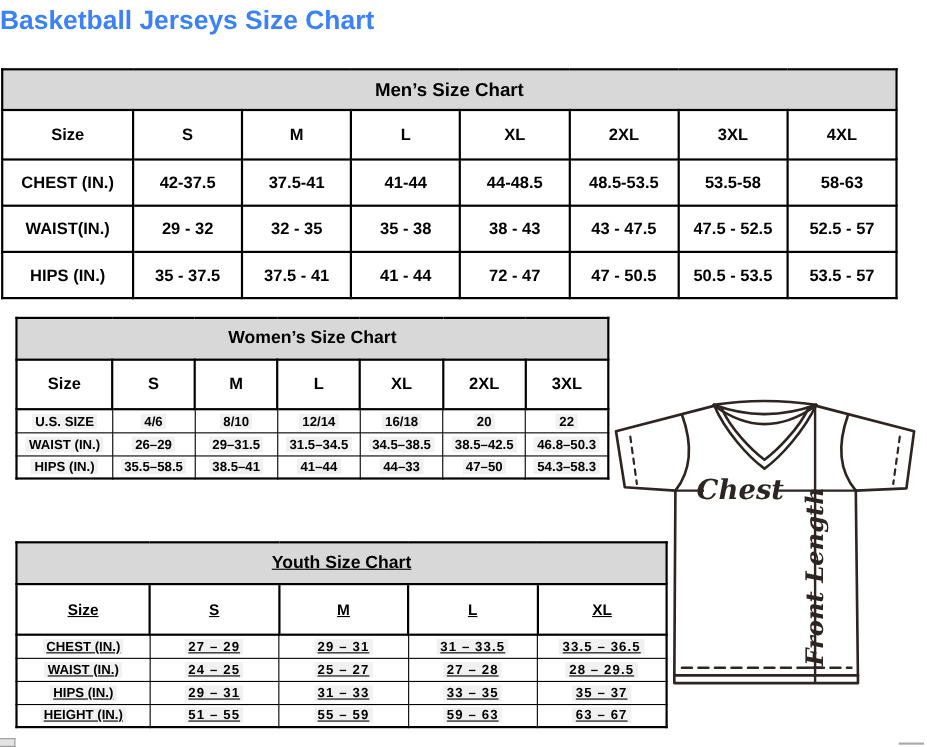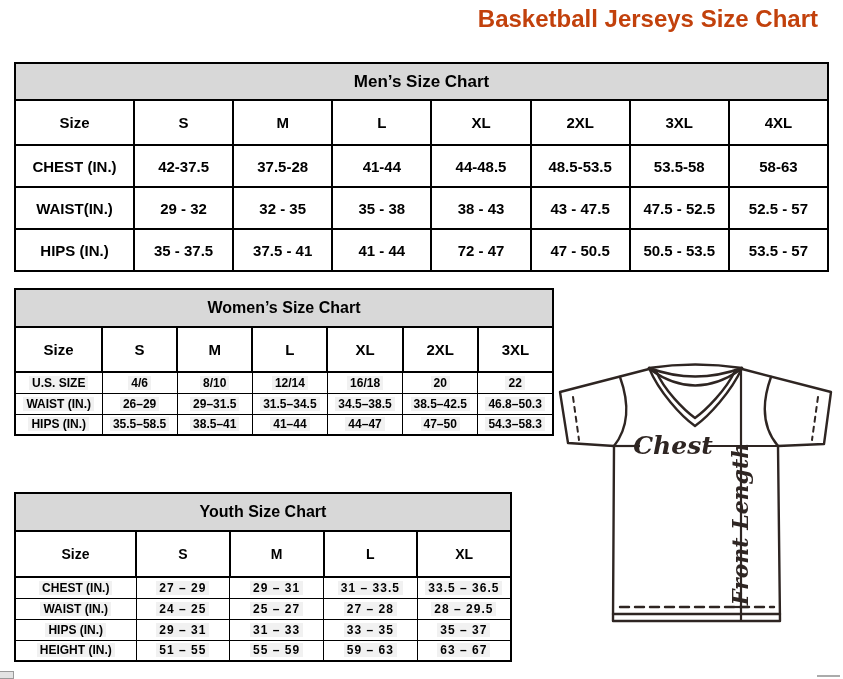--- a/index.html
+++ b/index.html
@@ -1,50 +1,50 @@
 <!DOCTYPE html>
 <html><head>
 <meta charset="utf-8">
 <style>
   * { box-sizing: border-box; }
   html,body { margin:0; padding:0; background:#ffffff; }
   body { font-family:"Liberation Sans", sans-serif; }
   .canvas { position:relative; width:843px; height:679px; background:#fff; overflow:hidden; }
 
   .page-title {
-    position:absolute; top:5px; left:12px; width:806px;
-    text-align:right; font-size:24px; font-weight:bold; color:#c2410c;
+    position:absolute; top:5px; left:0; width:806px;
+    text-align:left; font-size:24px; font-weight:bold; color:#3b82f6;
     letter-spacing:0px;
   }
 
   table.size-table {
     position:absolute; border-collapse:collapse; table-layout:fixed;
     background:#fff; border:2px solid #000;
   }
   .size-table th, .size-table td {
     border:1px solid #000; text-align:center; vertical-align:middle;
     font-weight:bold; color:#000; padding:0; overflow:hidden; white-space:nowrap;
   }
   .size-table tr.band th { background:#d8d8d8; border:2px solid #000; }
 
   
-  #mens { left:14px; top:62px; width:815px; }
+  #mens { left:1px; top:62px; width:815px; }
   #mens th, #mens td { border-width:2px; }
   #mens tr.band th { height:37px; font-size:17px; }
   #mens tr.cols th { height:45px; font-size:15px; }
   #mens tbody th, #mens tbody td { height:42px; font-size:15px; }
 
   
   #womens { left:14px; top:288px; width:540px; }
   #womens tr.band th { height:38px; font-size:16px; }
   #womens tr.cols th { height:45px; font-size:15px; border-width:2px; }
   #womens tbody th, #womens tbody td { height:21px; font-size:12px; }
 
   
-  #youth { left:14px; top:492px; width:498px; }
+  #youth { left:14px; top:492px; width:593px;text-decoration:underline; }
   #youth tr.band th { height:38px; font-size:16px; }
   #youth tr.cols th { height:46px; font-size:14px; border-width:2px; }
   #youth tbody th, #youth tbody td { height:21px; font-size:12px; }
   #youth tbody td .val { letter-spacing:1px;margin-top:28px; }
 
   
   .hl tbody .val { background:#f1f1f1; padding:0 3px; }
 
   .jersey { position:absolute; left:552px; top:358px; }
 
@@ -87,21 +87,21 @@
           <th>XL</th>
           <th>2XL</th>
           <th>3XL</th>
           <th>4XL</th>
         </tr>
     </thead>
     <tbody>
         <tr>
           <th><span class="val">CHEST (IN.)</span></th>
           <td><span class="val">42-37.5</span></td>
-          <td><span class="val">37.5-28</span></td>
+          <td><span class="val">37.5-41</span></td>
           <td><span class="val">41-44</span></td>
           <td><span class="val">44-48.5</span></td>
           <td><span class="val">48.5-53.5</span></td>
           <td><span class="val">53.5-58</span></td>
           <td><span class="val">58-63</span></td>
         </tr>
         <tr>
           <th><span class="val">WAIST(IN.)</span></th>
           <td><span class="val">29 - 32</span></td>
           <td><span class="val">32 - 35</span></td>
@@ -165,21 +165,21 @@
           <td><span class="val">31.5–34.5</span></td>
           <td><span class="val">34.5–38.5</span></td>
           <td><span class="val">38.5–42.5</span></td>
           <td><span class="val">46.8–50.3</span></td>
         </tr>
         <tr>
           <th><span class="val">HIPS (IN.)</span></th>
           <td><span class="val">35.5–58.5</span></td>
           <td><span class="val">38.5–41</span></td>
           <td><span class="val">41–44</span></td>
-          <td><span class="val">44–47</span></td>
+          <td><span class="val">44–33</span></td>
           <td><span class="val">47–50</span></td>
           <td><span class="val">54.3–58.3</span></td>
         </tr>
       </tbody>
   </table>
 
   <table id="youth" class="size-table hl">
     <colgroup>
         <col style="width:121px">
         <col>

